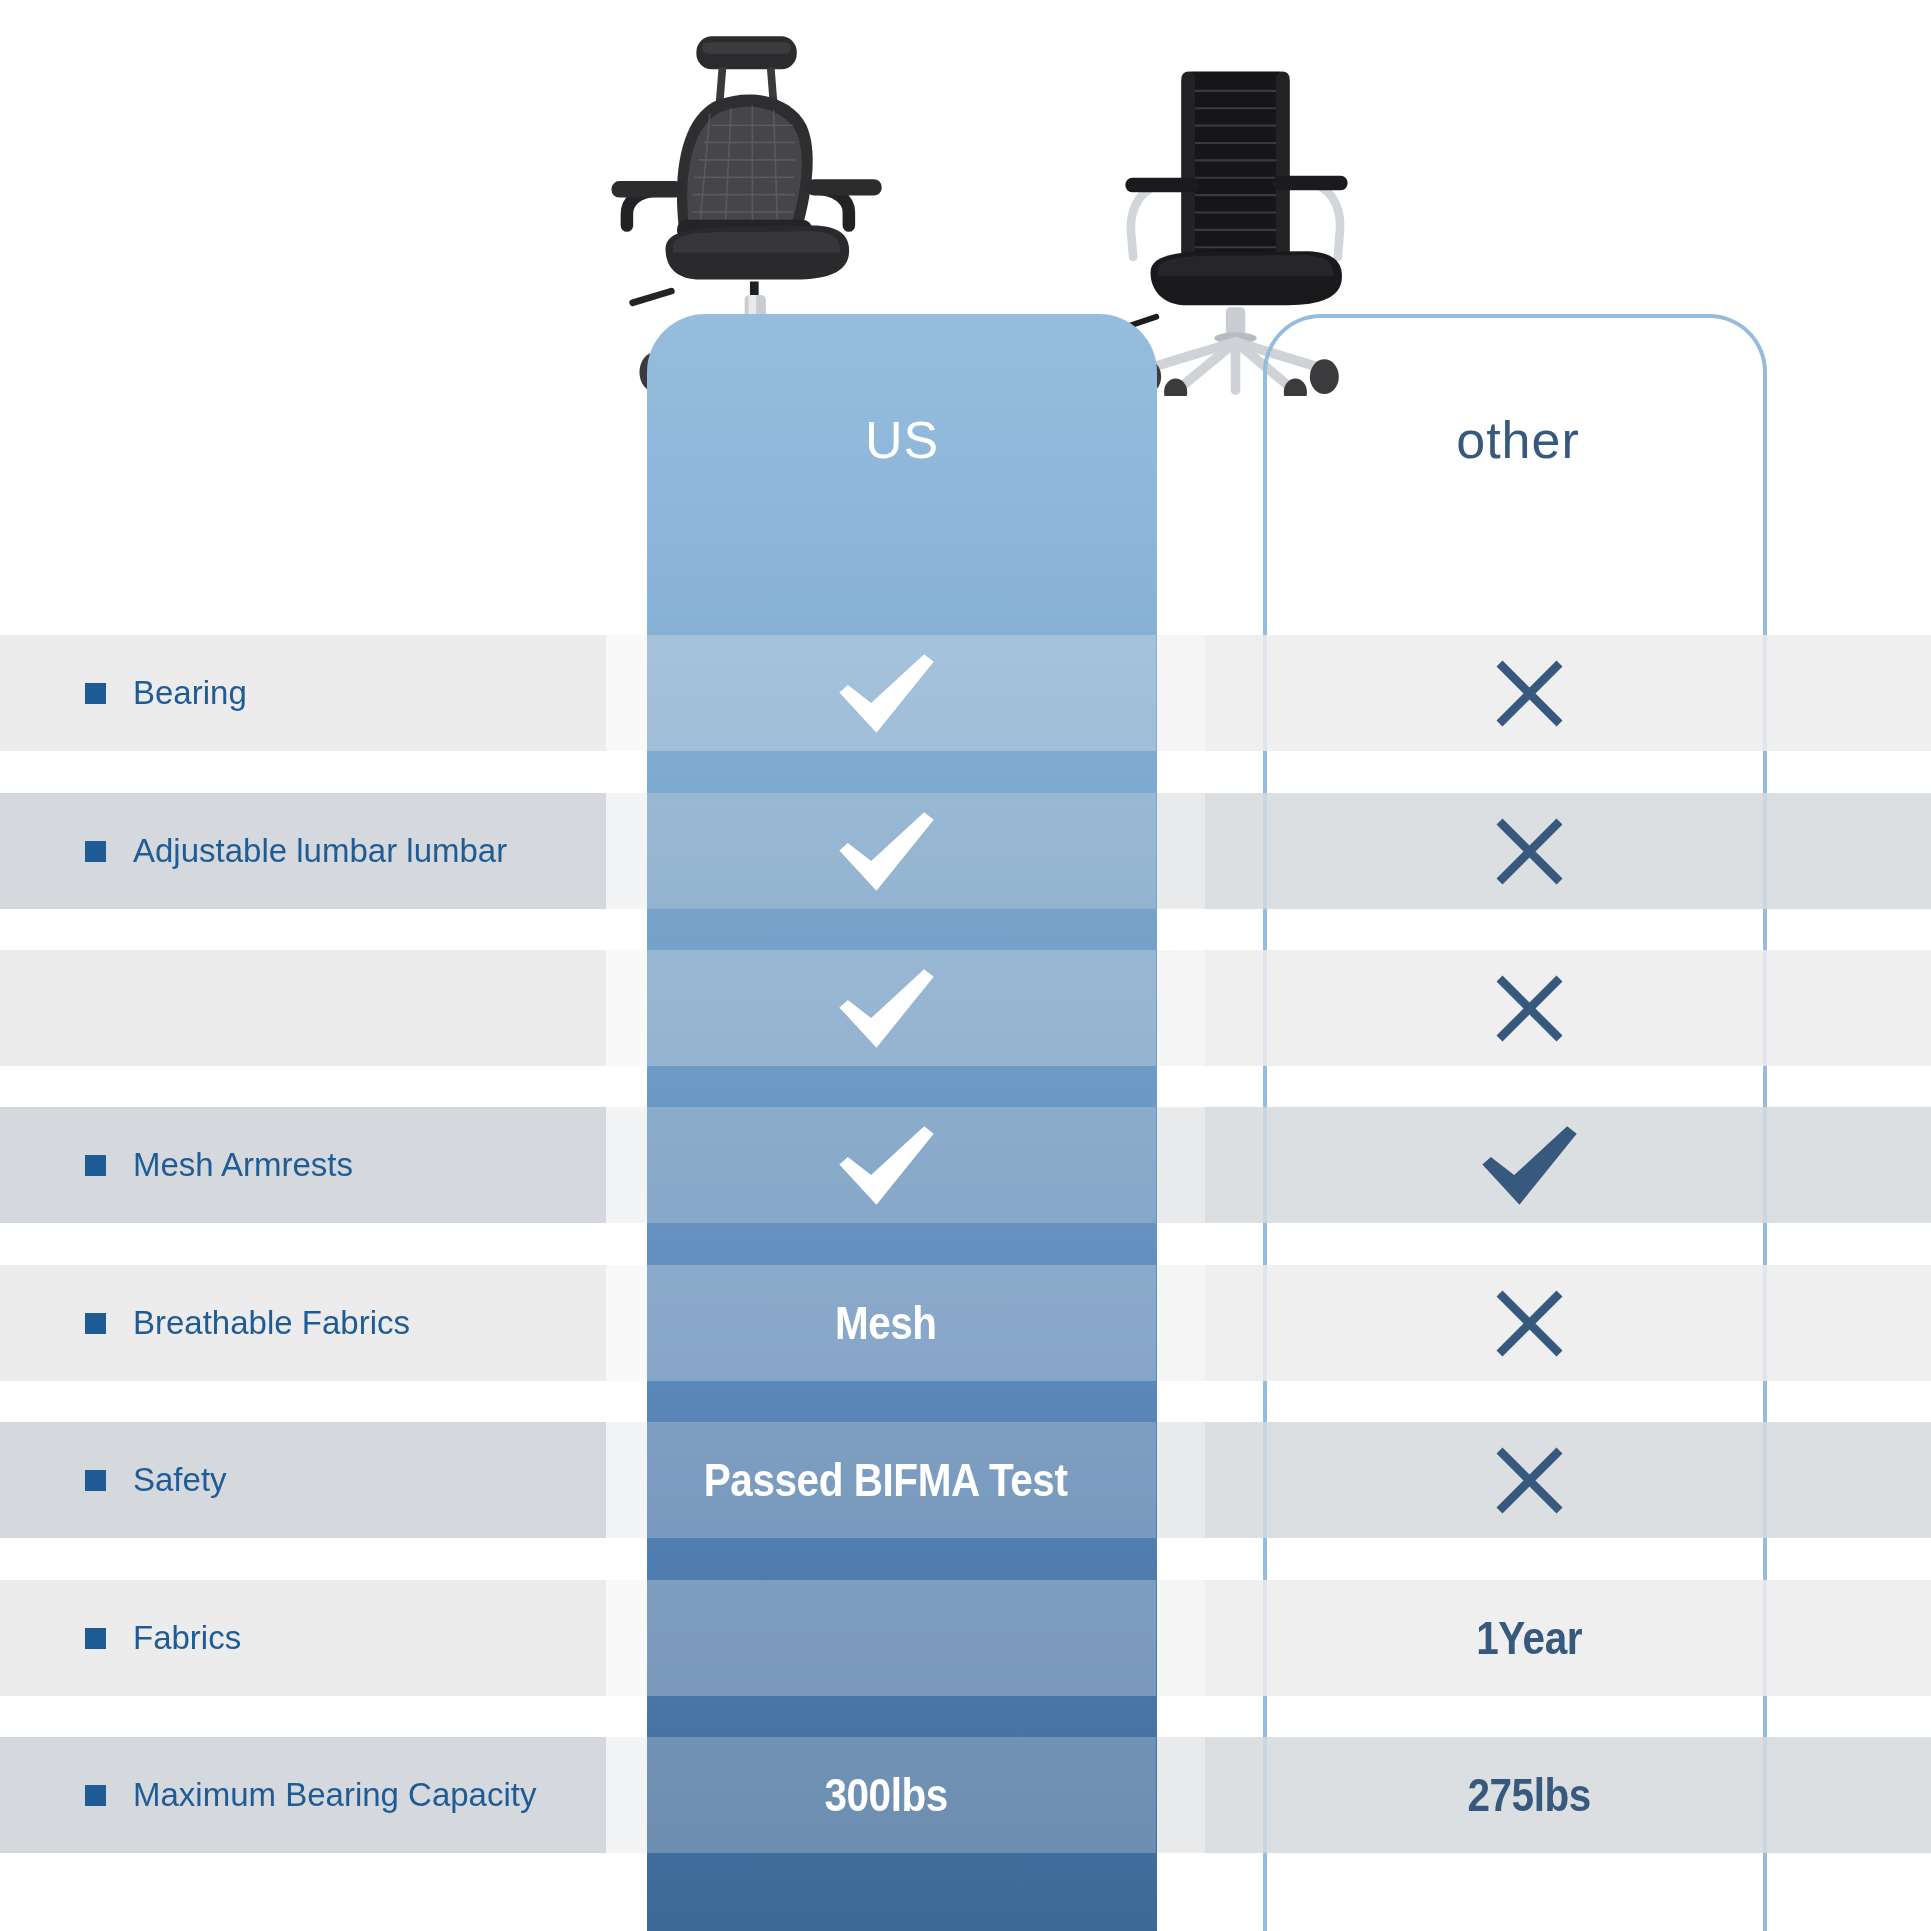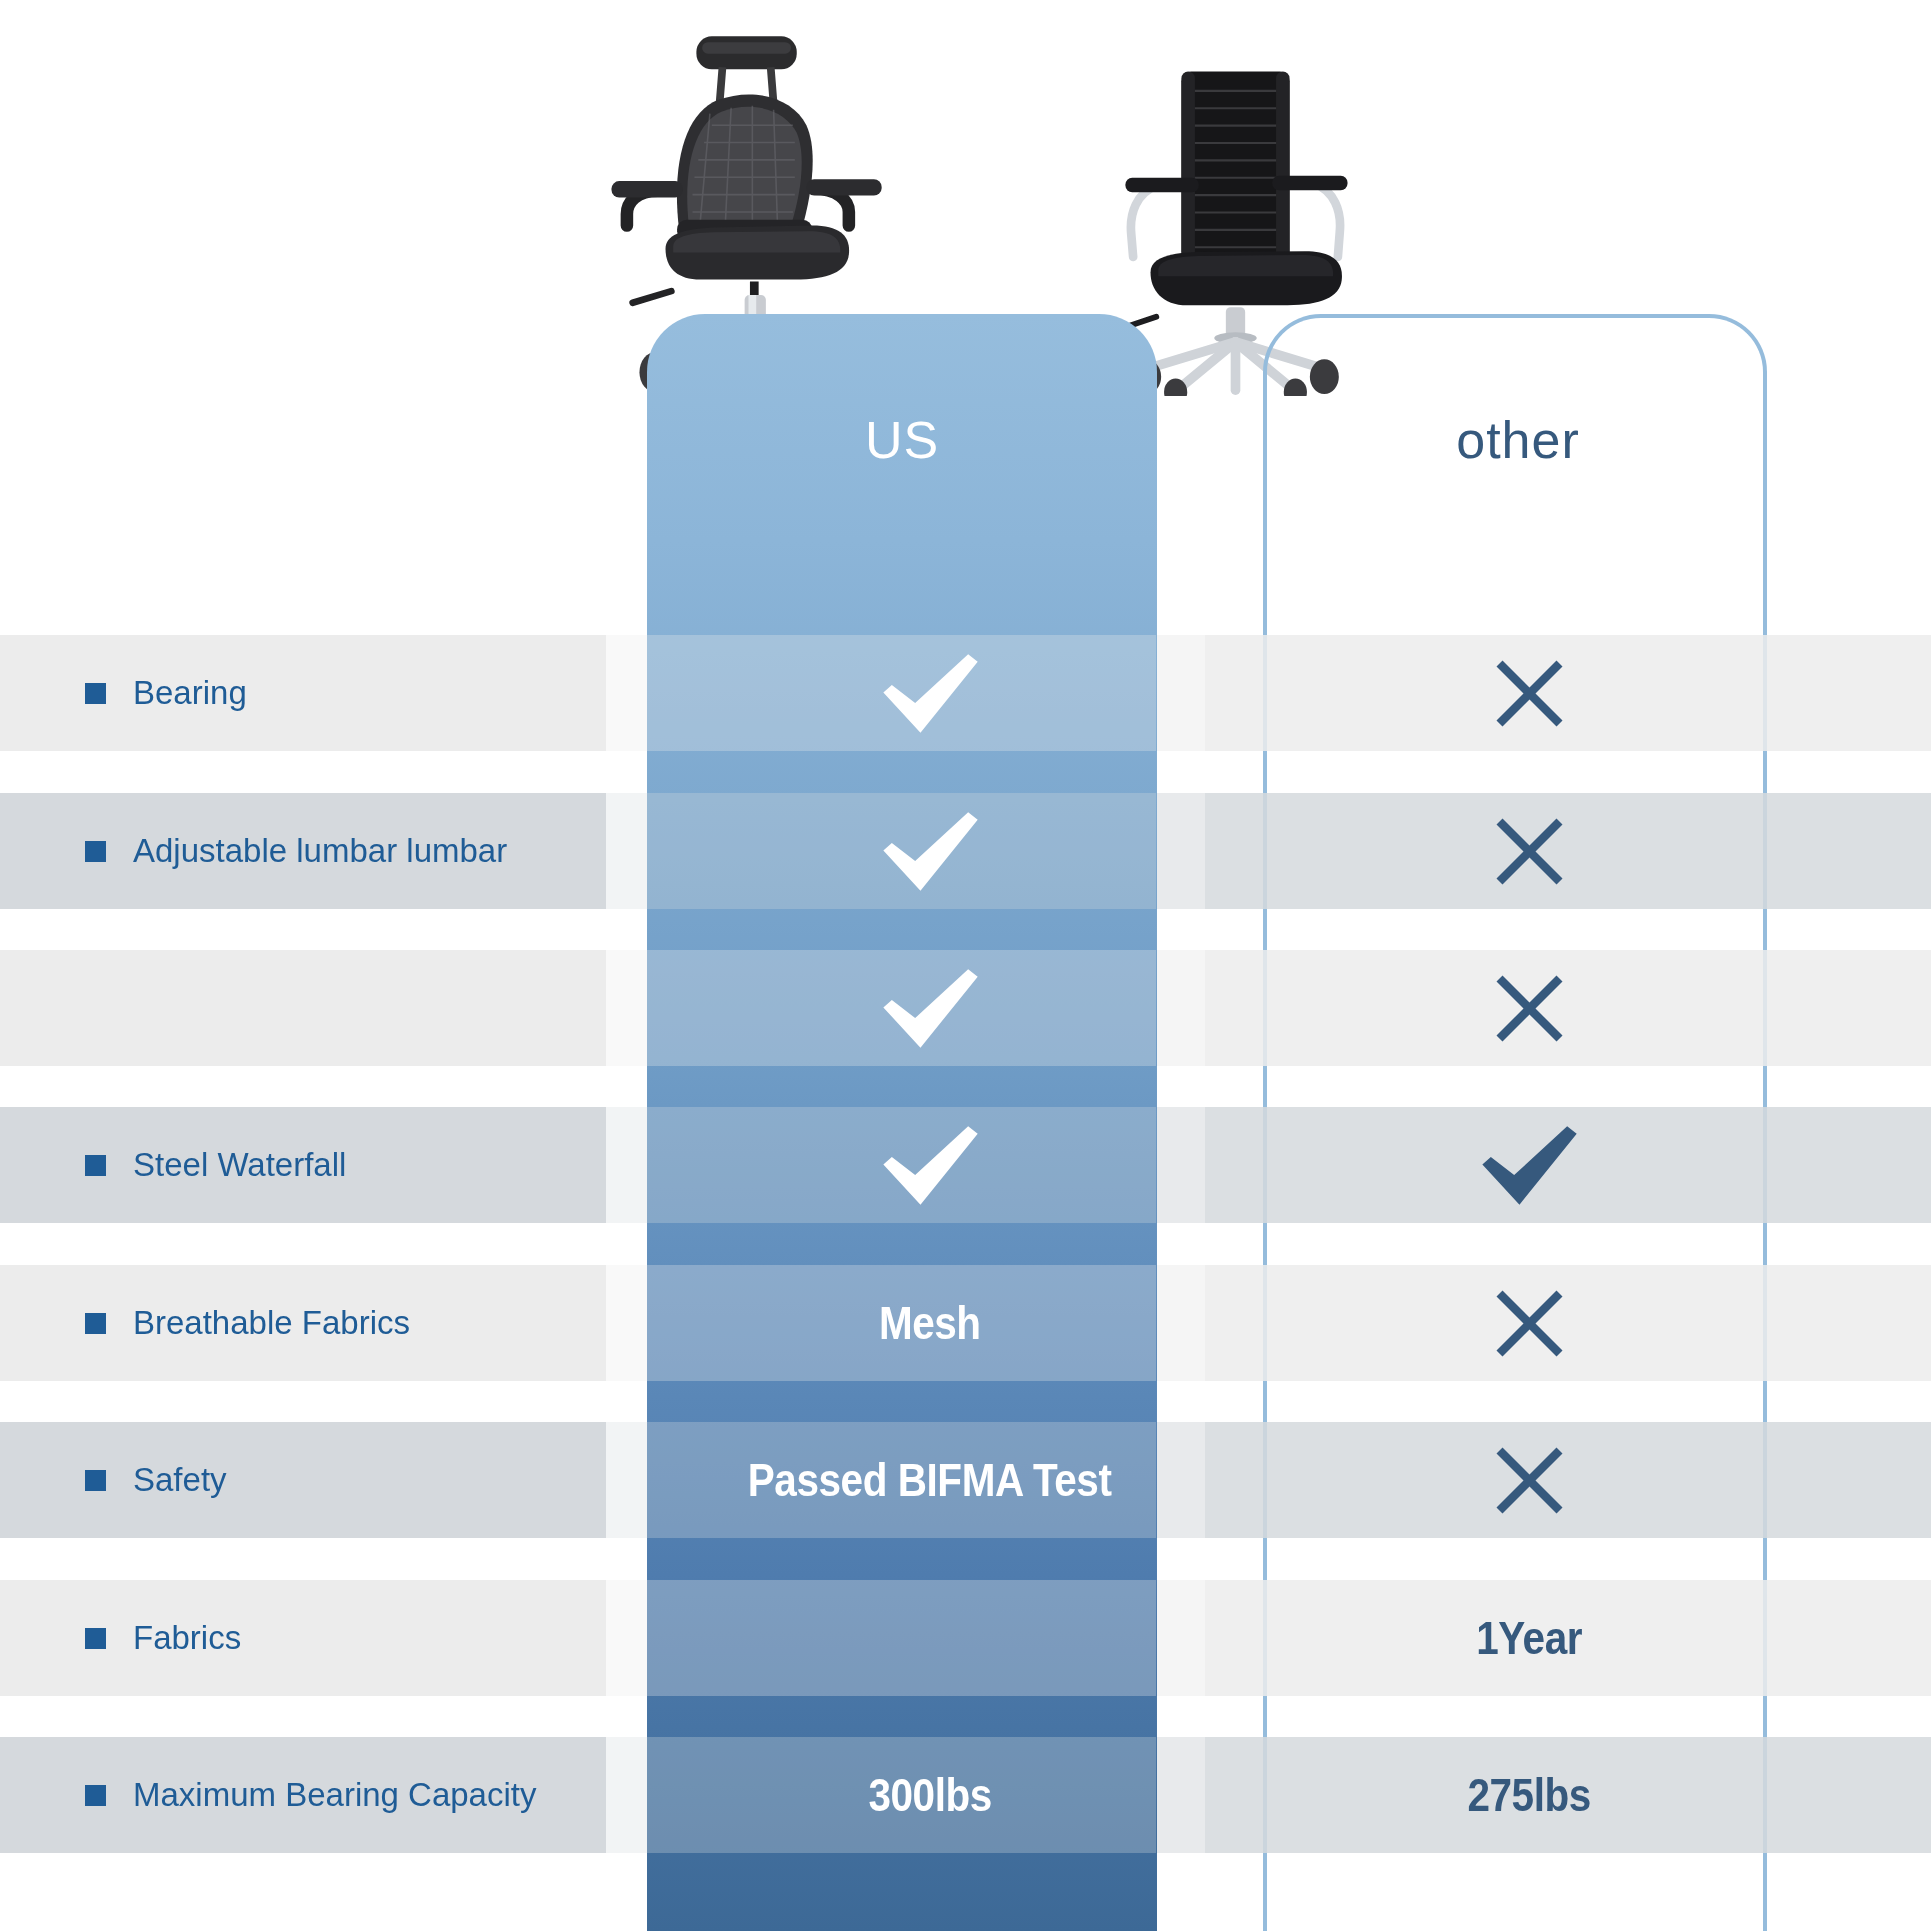--- a/index.html
+++ b/index.html
@@ -55,21 +55,21 @@
     position:absolute; left:85px; top:0; height:116px;
     display:flex; align-items:center; gap:27px;
     font-size:33px; color:#1f5c96; white-space:nowrap; z-index:6;
   }
   .bullet { width:21px; height:21px; background:#1f5c96; flex:0 0 21px; }
 
   .cell {
     position:absolute; top:0; height:116px;
     display:flex; align-items:center; justify-content:center; z-index:6;
   }
-  .cell-us    { left:675px;  width:510px; }
+  .cell-us    { left:631px;  width:510px; }
   .cell-other { left:1263px; width:504px;padding-left:28px; }
 
   .val-text { font-size:46px; font-weight:700; letter-spacing:-0.5px;
               transform:scaleX(.88); transform-origin:center; white-space:nowrap; }
   .val-us    { color:#ffffff; }
   .val-other { color:#36597d; }
 
   .mark { display:block; }
 </style>
 </head>
@@ -229,21 +229,21 @@
           </svg>
         </div>
       </div>
       <div class="row" style="top: 1107px;">
         <div class="band-left row-band-b" style="background: rgb(213, 217, 221);"></div>
         <div class="band-us-tint" style="background: rgb(213, 217, 221);"></div>
         <div class="band-mid" style="background: rgb(213, 217, 221);"></div>
         <div class="band-other" style="background: rgb(213, 217, 221);"></div>
         <div class="row-label">
           <span class="bullet" style="background: rgb(31, 92, 150);"></span>
-          <span style="color: rgb(31, 92, 150);">Steel Waterfall</span>
+          <span style="color: rgb(31, 92, 150);">Mesh Armrests</span>
         </div>
         <div class="cell cell-us">
           <svg class="mark" width="106" height="83" viewBox="0 0 100 78">
             <path d="M6 38 L14 31 L36 48 L86 2 L95 9 L41 76 Z" fill="#ffffff"></path>
           </svg>
         </div>
         <div class="cell cell-other">
           <svg class="mark" width="106" height="83" viewBox="0 0 100 78">
             <path d="M6 38 L14 31 L36 48 L86 2 L95 9 L41 76 Z" fill="#36597d"></path>
           </svg>

